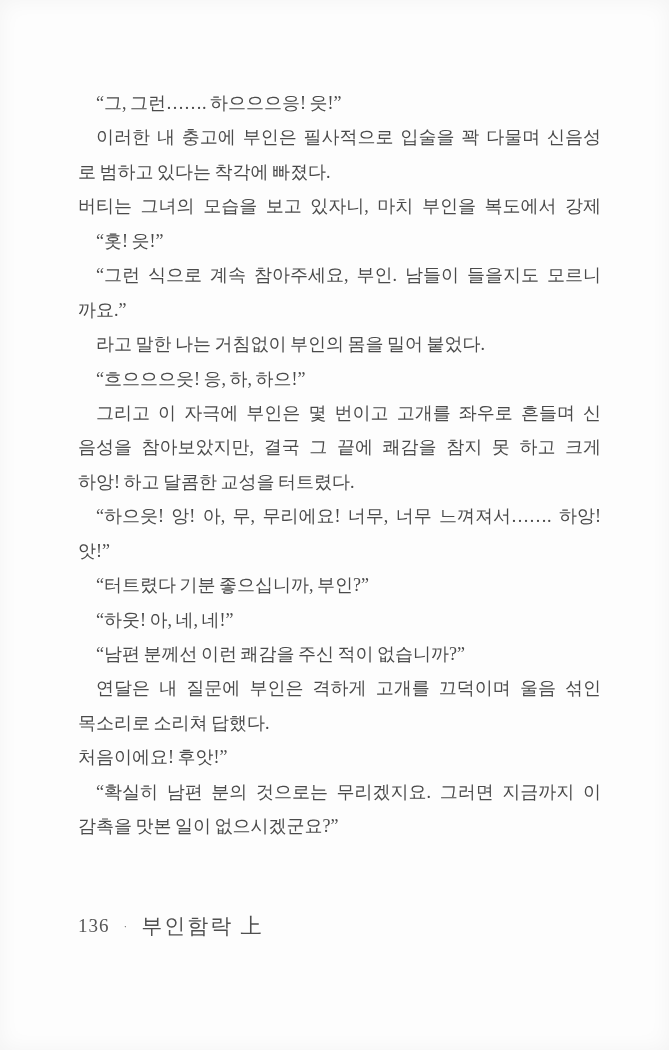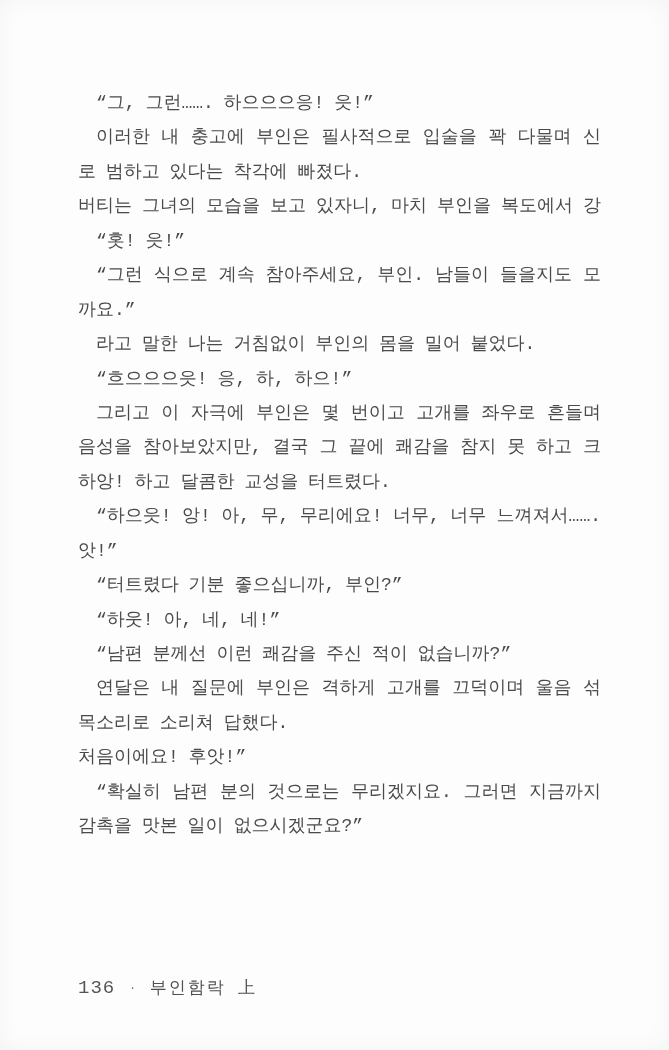--- a/index.html
+++ b/index.html
@@ -6,21 +6,21 @@
     margin: 0;
     padding: 0;
     background: #ffffff;
   }
   .page {
     position: relative;
     width: 669px;
     height: 1050px;
     background: #fdfdfd;
     box-shadow: inset 0 0 22px rgba(0,0,0,0.045);
-    font-family: Liberation Mono, monospace;
+    font-family: Liberation Serif, serif;
     color: #4a4a4a;
     overflow: hidden;
   }
   .text-block {
     position: absolute;
     left: 78px;
     top: 86px;
     width: 523px;
   }
   .line {
@@ -41,36 +41,36 @@
   }
   .line.stretch::after {
     content: "";
     display: inline-block;
     width: 100%;
     height: 0;
   }
   .footer {
     position: absolute;
     left: 78px;
-    top: 976px;
+    top: 912px;
     display: flex;
     align-items: center;
     color: #555555;
   }
   .footer .pagenum {
     font-size: 19px;
     letter-spacing: 1px;
   }
   .footer .sep {
     font-size: 11px;
     color: #6a6a6a;
     margin: 0 14px;
   }
   .footer .title {
-    font-size: 17px;
+    font-size: 21px;
     letter-spacing: 2px;
     color: #4f4f4f;
   }
 </style>
 </head>
 <body>
 
 <div class="page">
   <div class="text-block" id="textBlock">
       <div class="line indent">“그, 그런……. 하으으으응! 읏!”</div>

